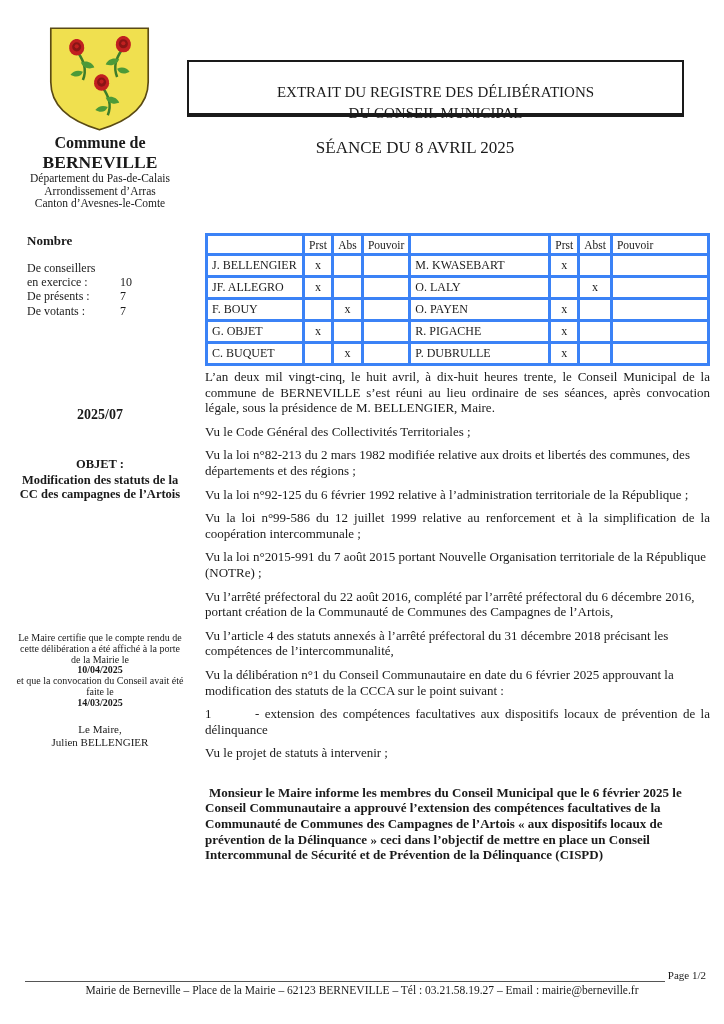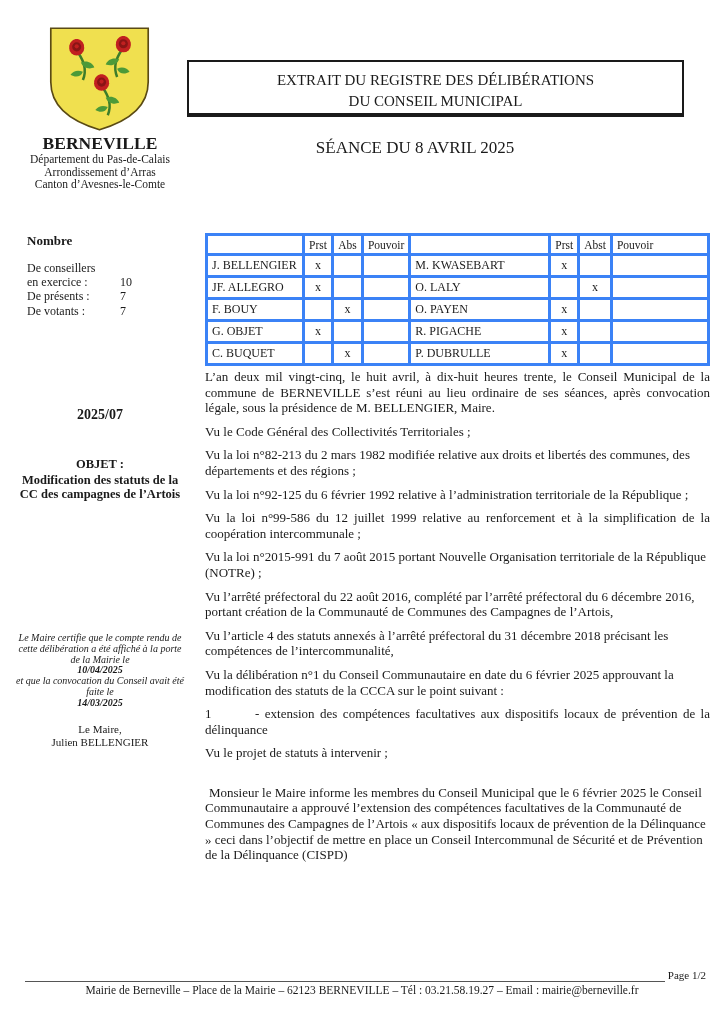--- a/index.html
+++ b/index.html
@@ -27,29 +27,29 @@
   #nombre-block { position: absolute; left: 27px; top: 233px; width: 165px; font-size: 12px; text-align: left; }
   #nombre-heading { font-weight: bold; font-size: 13px; margin-bottom: 12px; }
   .nombre-row { position: relative; line-height: 14.2px; }
   .nombre-value { position: absolute; left: 93px; top: 0; }
 
   #ref-block { top: 407px; font-weight: bold; font-size: 14px; }
   #objet-block { top: 438px; font-weight: bold; font-size: 12.5px; line-height: 1.1; margin-top: 20px; }
   #objet-label { margin-bottom: 2px; }
   #objet-text { padding: 0 14px; }
   #secretaire-block { top: 536px; font-weight: bold; font-size: 12.5px; line-height: 1.15; }
-  #certif-block { top: 633px; left: 15px; width: 170px; font-size: 10px; line-height: 10.8px; text-align: center; font-style: italic; }
+  #certif-block { top: 633px; left: 15px; width: 170px; font-size: 10px; line-height: 10.8px; text-align: center; }
   .certif-date { font-weight: bold; }
   #maire-block { top: 723px; font-size: 11px; line-height: 1.22; }
 
   
   #title-box {
     position: absolute; left: 187px; top: 60px; width: 497px; height: 57px;
     border: 2px solid #1a1a1a; border-bottom-width: 4px;
-    text-align: center; font-size: 15px; line-height: 21px; padding-top: 8px;
+    text-align: center; font-size: 15px; line-height: 21px; padding-top: 20px;
   }
   #seance { position: absolute; left: 205px; top: 138px; width: 420px; text-align: center; font-size: 17px; }
 
   
   #attendance { position: absolute; left: 205px; top: 233px; border-collapse: collapse; font-size: 12px; }
   #attendance td, #attendance th { border: 3px solid #3b82f6; padding: 1px 4px; font-weight: normal; text-align: left; vertical-align: middle; }
   #attendance tr { height: 22px; }
   #attendance tr.hdr { height: 20px; font-size: 11.5px; }
   #attendance .c-name-l { width: 97px; }
   #attendance .c-prst  { width: 26px; text-align: center; }
@@ -59,21 +59,21 @@
   #attendance .c-prst2 { width: 26px; text-align: center; }
   #attendance .c-abst  { width: 32px; text-align: center; margin-left: 30px; }
   #attendance .c-pouv2 { width: 97px; }
   #attendance td.mark { text-align: center; }
 
   
   #body-text { position: absolute; left: 205px; top: 369px; width: 505px; font-size: 13px; line-height: 1.2; }
   .para { margin-bottom: 8px; }
   .j { text-align: justify; }
   .hang-num { display: inline-block; width: 50px; }
-  .gap-top { margin-top: 24px; }
+  .gap-top { margin-top: 24px; font-weight: bold; }
   .indent1 { text-indent: 4px; }
 
   
   #footer { position: absolute; left: 0; bottom: 28px; width: 724px; }
   #footer-rule-row { display: flex; align-items: flex-end; padding: 0 18px 0 25px; }
   #footer-rule { flex: 1; border-bottom: 1.5px solid #555; margin-right: 3px; }
   #page-num { font-size: 11px; line-height: 13px; white-space: nowrap; }
   #footer-address { text-align: center; font-size: 11.5px; margin-top: 2px; }
 </style>
 </head>
@@ -93,20 +93,21 @@
         <circle cx="0" cy="-1.5" r="2" fill="var(--rose-red)"></circle>
       </g>
     </defs>
     <path d="M8,6 H102 V58 C102,84 79,97 55,104 C31,97 8,84 8,58 Z" fill="var(--shield-yellow)" stroke="var(--shield-outline)" stroke-width="1.6"></path>
     <use href="#rose" transform="translate(33,25)"></use>
     <use href="#rose" transform="translate(78,22) scale(-1,1)"></use>
     <use href="#rose" transform="translate(57,59)"></use>
   </svg>
 
   <div id="commune-block" class="leftcol">
+    <div id="commune-line1">Commune de</div>
     <div id="commune-line2">BERNEVILLE</div>
     <div class="commune-sub">Département du Pas-de-Calais</div>
     <div class="commune-sub">Arrondissement d’Arras</div>
     <div class="commune-sub">Canton d’Avesnes-le-Comte</div>
   </div>
 
   <div id="title-box">
     <div>EXTRAIT DU REGISTRE DES DÉLIBÉRATIONS</div>
     <div>DU CONSEIL MUNICIPAL</div>
   </div>

